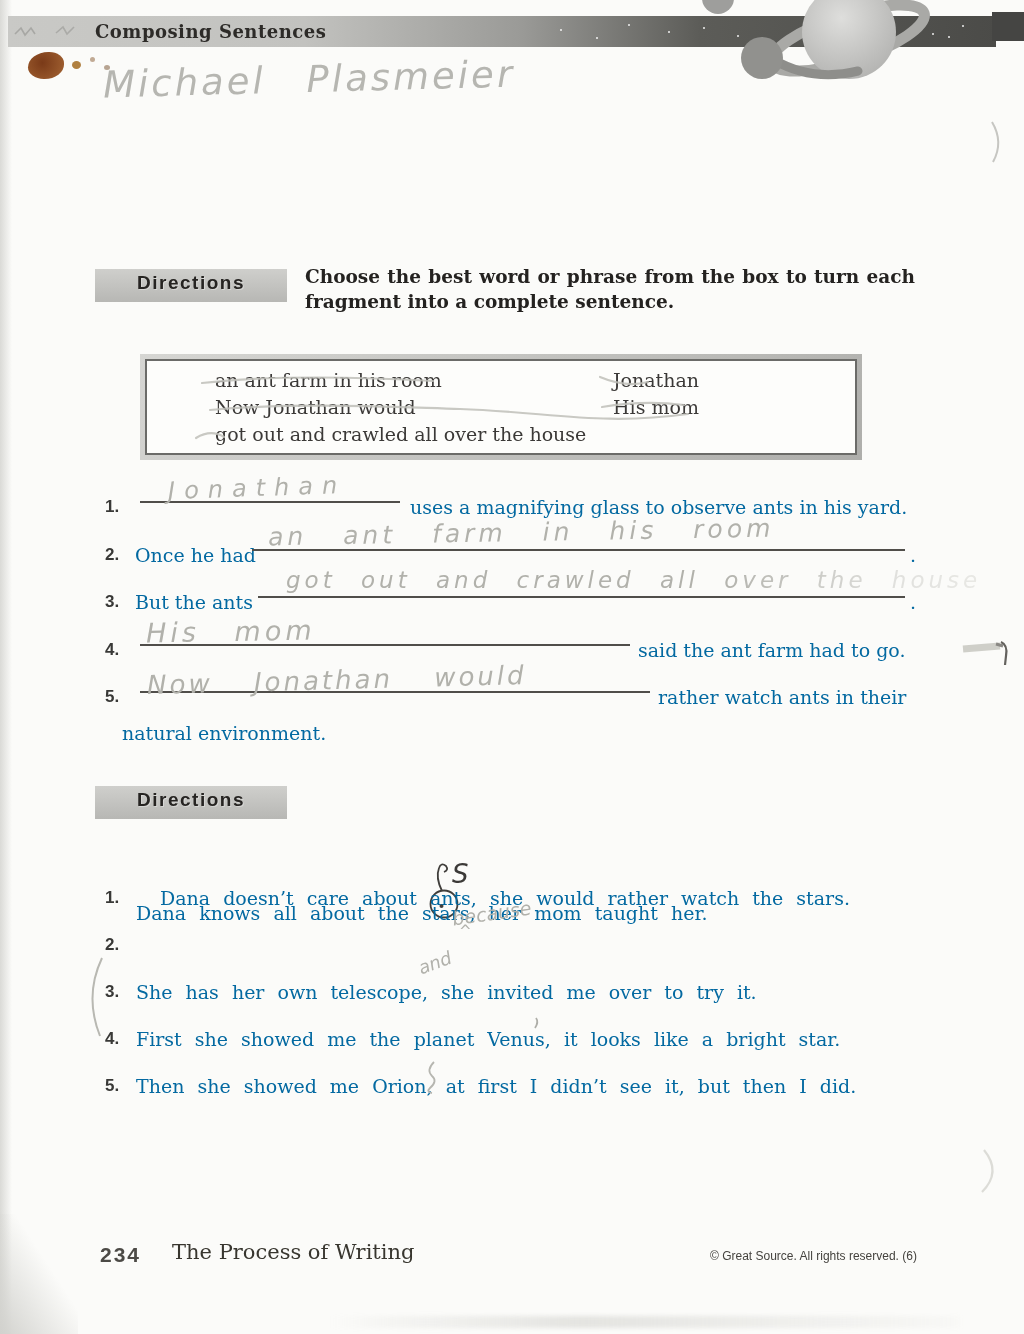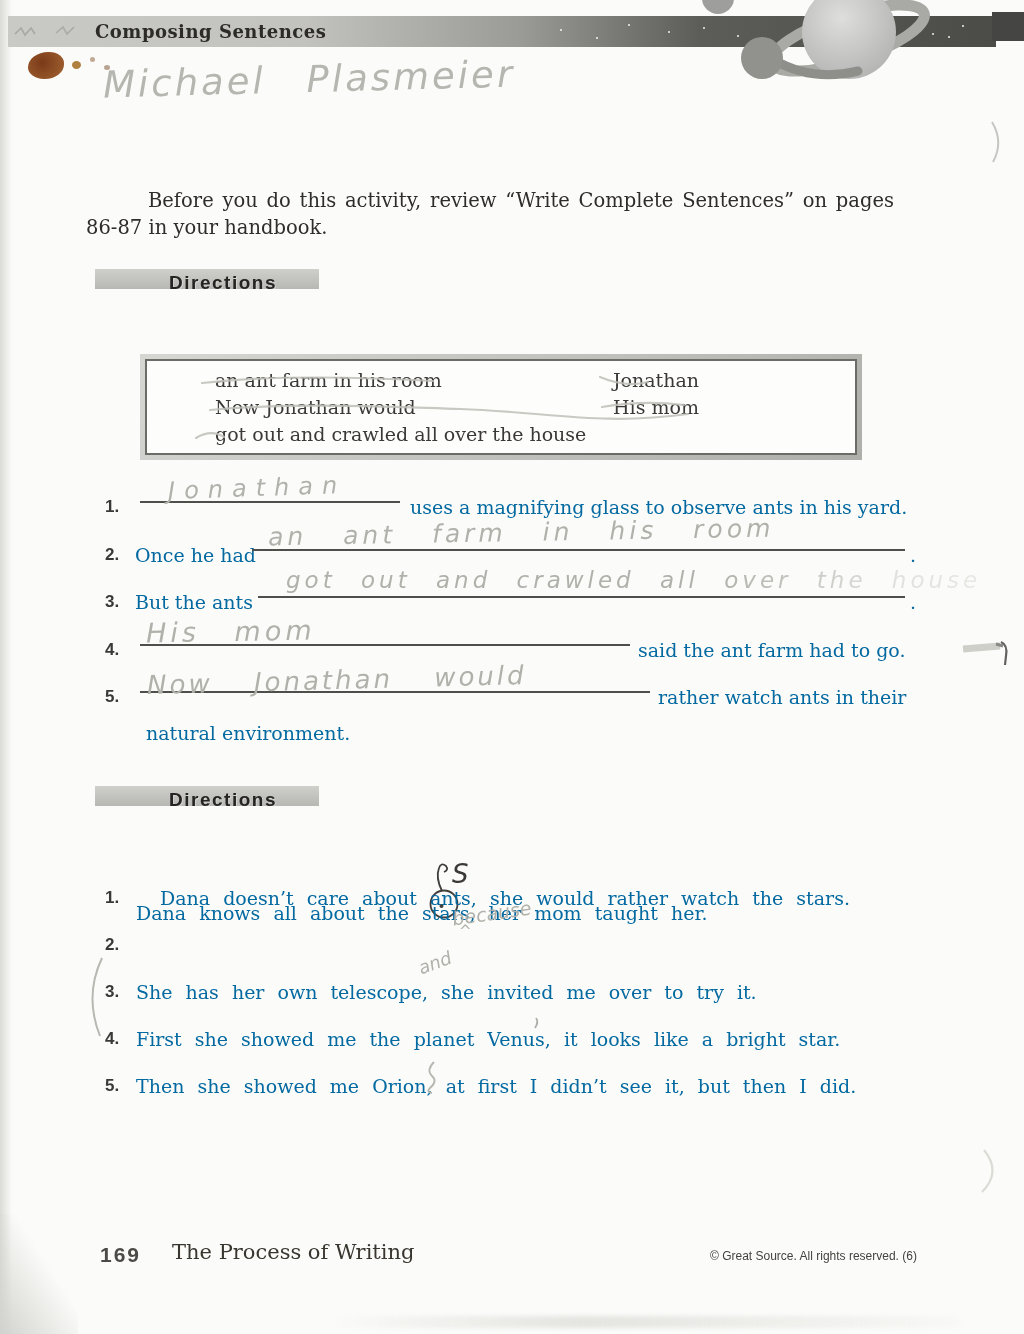--- a/index.html
+++ b/index.html
@@ -25,23 +25,23 @@
   
   .hw{font-family:"DejaVu Sans",sans-serif;font-style:italic;color:#b1b1ab;white-space:nowrap;}
   .name{left:103px;top:58px;font-size:37px;letter-spacing:3px;word-spacing:26px;
     transform:rotate(-1.5deg);color:#b6b6b1;}
   
   .title{left:90px;top:116px;font:bold 42px "DejaVu Serif",serif;color:#3e3c3a;letter-spacing:2px;
     text-shadow:0 0 1px rgba(62,60,56,.35);}
   .intro{left:86px;top:187px;width:808px;font-size:19.5px;line-height:27px;color:#2f2d2b;
     text-align:justify;text-indent:62px;}
   
-  .dir-label{width:192px;height:20px;background:linear-gradient(#cfcfcc,#b7b7b4);
+  .dir-label{width:192px;height:33px;background:linear-gradient(#cfcfcc,#b7b7b4);
     font:bold 19px "Liberation Sans",sans-serif;color:#262422;letter-spacing:1.5px;
-    text-align:center;line-height:28px;text-shadow:1px 1px 0 rgba(255,255,255,.35);padding-left:32px;}
+    text-align:center;line-height:28px;text-shadow:1px 1px 0 rgba(255,255,255,.35);}
   .dir1-label{left:95px;top:269px;}
   .dir2-label{left:95px;top:786px;}
   .dir-text{width:610px;font:bold 18.5px "DejaVu Serif",serif;color:#242220;
     line-height:25px;text-align:justify;}
   .dir1-text{left:305px;top:264px;}
   .dir2-text{left:305px;top:775px;}
   
   .wbox-outer{left:140px;top:354px;width:722px;height:106px;box-sizing:border-box;
     background:linear-gradient(135deg,#d6d6d3,#aeaeab);padding:5px;}
   .wbox-inner{width:100%;height:100%;box-sizing:border-box;background:#fdfdfb;
@@ -55,21 +55,21 @@
   .blank{height:22px;border-bottom:2px solid #504e4a;}
   .wide{word-spacing:7px;}
   
   .n1{left:105px;top:497px;} .n2{left:105px;top:545px;} .n3{left:105px;top:592px;}
   .n4{left:105px;top:640px;} .n5{left:105px;top:687px;}
   .b1{left:140px;top:479px;width:260px;} .p1{left:410px;top:496px;}
   .t2{left:135px;top:544px;} .b2{left:252px;top:527px;width:653px;} .p2{left:910px;top:544px;}
   .t3{left:135px;top:591px;} .b3{left:258px;top:574px;width:647px;} .p3{left:910px;top:591px;}
   .b4{left:140px;top:622px;width:490px;} .p4{left:638px;top:639px;}
   .b5{left:140px;top:669px;width:510px;} .p5{left:658px;top:686px;}
-  .cont5{left:146px;top:722px;}
+  .cont5{left:122px;top:722px;}
   .hw1{left:168px;top:474px;font-size:24px;letter-spacing:9px;transform:rotate(-2deg);}
   .hw2{left:268px;top:518px;font-size:25px;letter-spacing:4px;word-spacing:24px;transform:rotate(-1deg);}
   .hw3{left:286px;top:567px;font-size:23px;letter-spacing:4px;word-spacing:14px;
     -webkit-mask-image:linear-gradient(90deg,#000 62%,rgba(0,0,0,.35) 88%,rgba(0,0,0,.25));
     mask-image:linear-gradient(90deg,#000 62%,rgba(0,0,0,.35) 88%,rgba(0,0,0,.25));}
   .hw4{left:146px;top:616px;font-size:27px;letter-spacing:4px;word-spacing:22px;transform:rotate(-1deg);}
   .hw5{left:147px;top:665px;font-size:26px;letter-spacing:3px;word-spacing:30px;transform:rotate(-1.5deg);}
   
   .m1{left:105px;top:888px;} .m2{left:105px;top:935px;} .m3{left:105px;top:982px;}
   .m4{left:105px;top:1029px;} .m5{left:105px;top:1076px;}
@@ -125,23 +125,23 @@
 
   <div class="abs hw name">Michael Plasmeier</div>
 
   <svg class="abs" style="left:988px;top:120px;" width="18" height="44" viewBox="0 0 18 44">
     <path d="M4 2 Q 16 22 5 42" fill="none" stroke="#c6c6c2" stroke-width="2"></path>
   </svg>
   <svg class="abs" style="left:978px;top:1148px;" width="26" height="46" viewBox="0 0 26 46">
     <path d="M6 2 Q 24 24 4 44" fill="none" stroke="#dcdcd7" stroke-width="2.2"></path>
   </svg>
 
-  <div class="abs intro">Before you do this activity, review “Write Complete Sentences” on pages 86-87 in your handbook.</div>
 
   <div class="abs dir-label dir1-label">Directions</div>
+  <div class="abs dir-text dir1-text">Choose the best word or phrase from the box to turn each fragment into a complete sentence.</div>
 
   <div class="abs wbox-outer">
     <div class="wbox-inner">
       <span class="wbox-item wl0">an ant farm in his room</span>
       <span class="wbox-item wl1">Now Jonathan would</span>
       <span class="wbox-item wl2">got out and crawled all over the house</span>
       <span class="wbox-item wr0">Jonathan</span>
       <span class="wbox-item wr1">His mom</span>
     </div>
   </div>
@@ -226,17 +226,17 @@
   </svg>
 
   <svg class="abs" style="left:531px;top:1016px;" width="10" height="14" viewBox="0 0 10 14">
     <path d="M5 2 q 3 4 -1 10" fill="none" stroke="#aeaea8" stroke-width="1.8"></path>
   </svg>
 
   <svg class="abs" style="left:420px;top:1060px;" width="26" height="34" viewBox="0 0 26 34">
     <path d="M14 2 q -8 8 -2 14 q 6 5 -2 12 q -4 4 2 5" fill="none" stroke="#b6b6b0" stroke-width="1.8"></path>
   </svg>
 
-  <div class="abs pageno">169</div>
+  <div class="abs pageno">234</div>
   <div class="abs booktitle">The Process of Writing</div>
   <div class="abs copyright">© Great Source.  All rights reserved. (6)</div>
 
 </div>
 
 </body></html>

